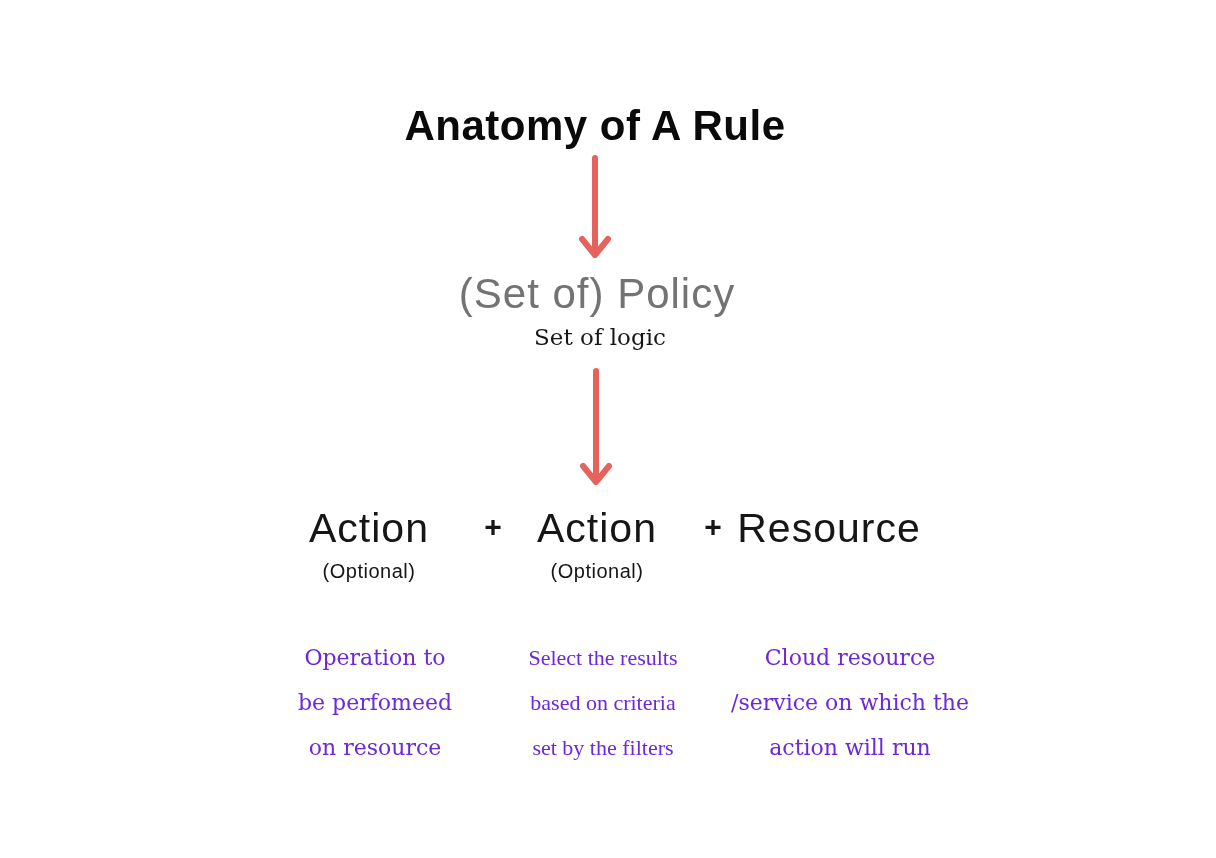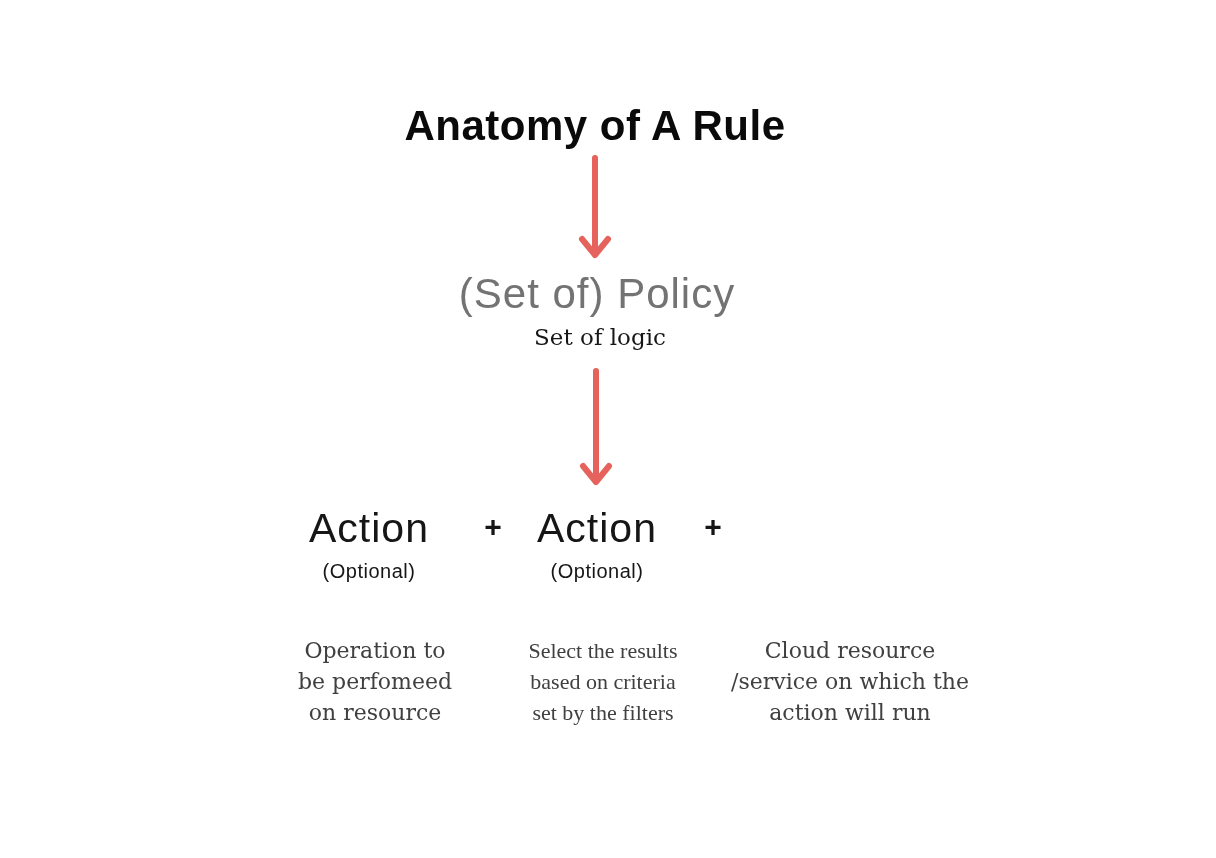--- a/index.html
+++ b/index.html
@@ -72,24 +72,24 @@
     top: 510px;
     font-size: 30px;
     font-weight: 700;
     text-align: center;
     color: #161616;
   }
   .desc {
     top: 635px;
     font-family: "DejaVu Serif", "Liberation Serif", serif;
     font-size: 22px;
-    line-height: 31px;
+    line-height: 45px;
     text-align: center;
     white-space: pre-line;
-    color: #404040;
+    color: #6d28d9;
   }
 
   
   .col-action   { left: 249px;  width: 240px; }
   .col-filter   { left: 477px;  width: 240px; }
   .col-resource { left: 709px;  width: 240px; }
   .plus-1       { left: 463px;  width: 60px; }
   .plus-2       { left: 683px;  width: 60px; }
   .desc-action   { left: 255px; width: 240px; }
   .desc-filter   { left: 478px; width: 250px; font-family: Liberation Serif, serif; }
@@ -125,20 +125,21 @@
   <div class="abs component-note col-action">(Optional)</div>
 
   <div class="abs plus plus-1">+</div>
 
   <div class="abs component-label col-filter">Action</div>
 
   <div class="abs component-note col-filter">(Optional)</div>
 
   <div class="abs plus plus-2">+</div>
 
+  <div class="abs component-label col-resource">Resource</div>
 
   <div class="abs desc desc-action">Operation to
 be perfomeed
 on resource</div>
 
   <div class="abs desc desc-filter">Select the results
 based on criteria
 set by the filters</div>
 
   <div class="abs desc desc-resource">Cloud resource

